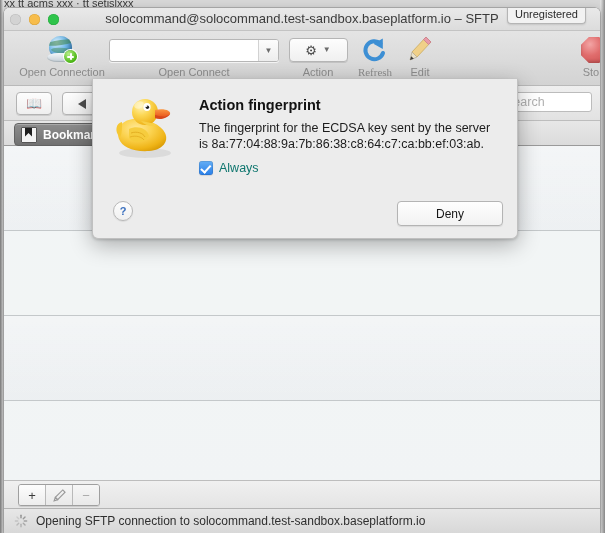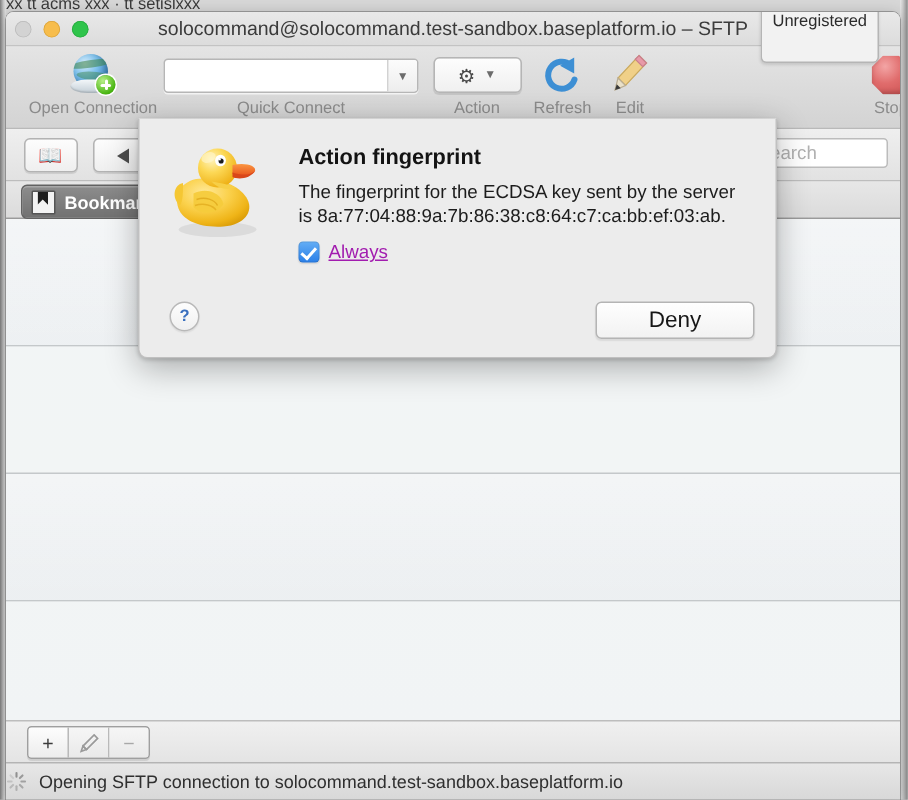--- a/index.html
+++ b/index.html
@@ -63,21 +63,21 @@
     text-align: center;
     font-size: 13px; color: #3b3b3b; font-weight: 400;
     white-space: nowrap; overflow: hidden;
   }
   #unregistered-badge {
     position: absolute; right: 14px; top: -4px;
     background: #f2f2f2;
     border: 1px solid #b5b5b5;
     border-top: none;
     border-radius: 0 0 4px 4px;
-    padding: 4px 7px 21px 7px;
+    padding: 4px 7px 3px 7px;
     font-size: 11px; color: #2b2b2b;
     box-shadow: 0 1px 2px rgba(0,0,0,0.12);
     z-index: 5;
   }
 
   
   #toolbar {
     position: relative;
     height: 54px; flex: 0 0 54px;
     background: linear-gradient(to bottom,#e4e4e4 0%,#d3d3d3 100%);
@@ -90,21 +90,21 @@
   }
   .tb-glyph { height: 30px; display: flex; align-items: center; justify-content: center; }
   .tb-label {
     font-size: 11px; color: #8b8b8b; margin-top: 1px;
     white-space: nowrap;
   }
 
   #tb-open { left: 3px; }
   #tb-quick { left: 104px; width: 172px; }
   #tb-action { left: 283px; width: 62px; }
-  #tb-refresh { left: 345px; width: 52px; }
+  #tb-refresh { left: 345px; width: 52px; font-family: Liberation Serif, serif; }
   #tb-edit { left: 392px; width: 48px; }
   #tb-stop { left: 564px; width: 52px; }
 
   
   .globe {
     position: relative; width: 30px; height: 28px;
   }
   .globe .ball {
     position: absolute; left: 2px; top: 0px;
     width: 23px; height: 23px; border-radius: 50%;
@@ -297,21 +297,21 @@
     font-size: 13px; color: #3b3b3b;
   }
   .seg:last-child { border-right: none; }
   .seg.disabled { color: #a8a8a8; background: linear-gradient(to bottom,#f6f6f6,#e9e9e9); }
   .mini-pencil { width: 13px; height: 13px; }
 
   
   #statusbar {
     flex: 0 0 24px; height: 24px;
     display: flex; align-items: center;
-    gap: 8px; 
+    gap: 8px; padding-left: 10px;
     background: linear-gradient(to bottom,#e7e7e7,#d8d8d8);
     border-top: 1px solid #b4b4b4;
   }
   .spinner { width: 14px; height: 14px; }
   #status-text { font-size: 12px; color: #2f2f2f; white-space: nowrap; }
 
   
   #sheet {
     position: absolute;
     left: 92px; top: 79px;
@@ -344,39 +344,39 @@
     background: linear-gradient(to bottom,#64aef5,#2a7fe8);
     box-shadow: inset 0 0 0 0.5px rgba(0,0,0,0.18), 0 1px 1px rgba(0,0,0,0.10);
     position: relative;
   }
   #always-box::after {
     content:""; position:absolute; left:4.2px; top:2.2px;
     width:4px; height:7.5px;
     border: solid #fff; border-width: 0 2px 2px 0;
     transform: rotate(42deg);
   }
-  #always-label { font-size: 12.5px; color: #a21caf; text-decoration: underline; }
+  #always-label { font-size: 12.5px; color: #0f766e; }
   #help-btn {
     position: absolute; left: 20px; bottom: 17px;
     width: 18px; height: 18px; border-radius: 50%;
     background: linear-gradient(to bottom,#fdfdfd,#f0f0f0);
     border: 1px solid #b8b8b8;
     display: flex; align-items: center; justify-content: center;
     font-size: 11px; color: #3a6fbe; font-weight: bold;
     box-shadow: 0 1px 1px rgba(0,0,0,0.08);
   }
   #sheet-buttons {
     position: absolute; right: 14px; bottom: 12px;
     display: flex; gap: 10px;
   }
   .dlg-btn {
     height: 23px; min-width: 76px;
     border-radius: 4px;
     display: flex; align-items: center; justify-content: center;
-    font-size: 15px;
+    font-size: 12px;
     padding: 0 14px;
   }
   #btn-deny {
     background: linear-gradient(to bottom,#fefefe,#f2f2f2);
     border: 1px solid #b4b4b4;
     color: #161616;
     box-shadow: 0 1px 1px rgba(0,0,0,0.08);
   }
   #btn-allow {
     background: linear-gradient(to bottom,#5aa9f3 0%,#2d86e8 50%,#1f78e0 100%);
@@ -417,21 +417,21 @@
       <div class="tb-label">Open Connection</div>
     </div>
 
     <div class="tb-item" id="tb-quick">
       <div class="tb-glyph">
         <div id="quick-combo">
           <input id="quick-input" type="text" placeholder="" style="">
           <div id="quick-arrow">▼</div>
         </div>
       </div>
-      <div class="tb-label">Quick Connect</div>
+      <div class="tb-label">Open Connect</div>
     </div>
 
     <div class="tb-item" id="tb-action">
       <div class="tb-glyph">
         <div id="action-btn">
           <span class="gear-glyph">⚙</span>
           <span class="chev">▼</span>
         </div>
       </div>
       <div class="tb-label">Action</div>

